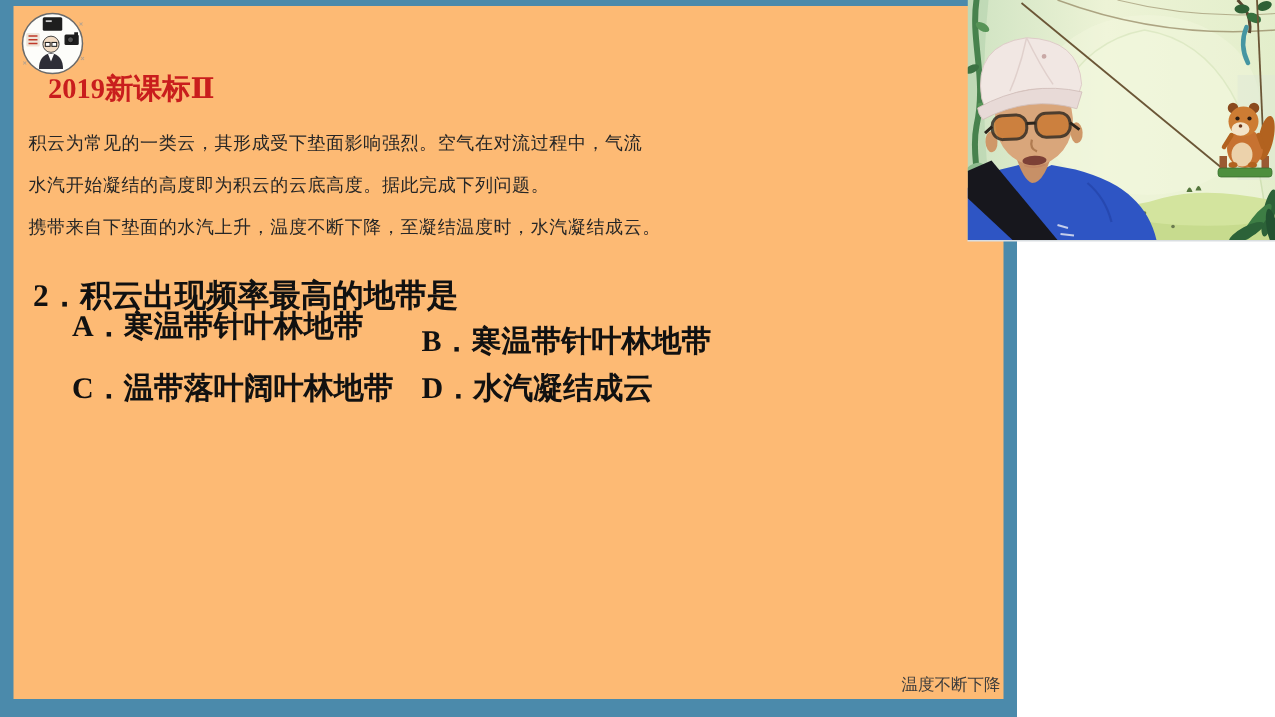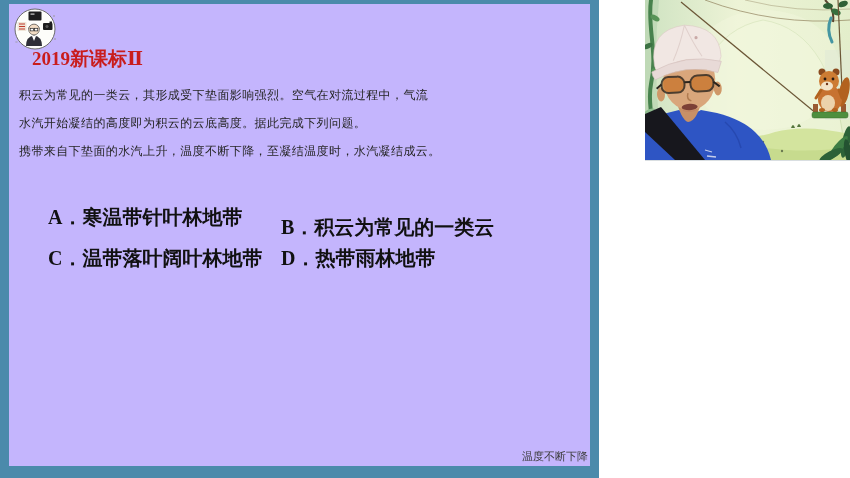--- a/index.html
+++ b/index.html
@@ -3,22 +3,22 @@
 <meta charset="utf-8">
 <style>
   html,body { margin:0; padding:0; }
   body {
     width:850px; height:478px; position:relative; overflow:hidden;
     background:#ffffff;
     font-family:"Liberation Serif","DejaVu Serif",serif;
   }
   
   .slide {
-    position:absolute; left:0; top:0; width:599px; height:478px;
-    box-sizing:border-box; background:#c4b5fd;
+    position:absolute; left:0; top:0; width:678px; height:478px;
+    box-sizing:border-box; background:#fdba74;
     border:solid #4b8aab; border-width:4px 9px 12px 9px;
   }
   .avatar { position:absolute; left:4px; top:1px; width:46px; height:48px; }
   .tag {
     position:absolute; left:23px; top:42px;
     font-size:19px; font-weight:700; color:#c91d1d; white-space:nowrap;
   }
   .para { position:absolute; left:10px; top:77px; width:606px; }
   .para-line {
     height:28px; line-height:28px; font-size:12px; letter-spacing:0.4px;
@@ -79,26 +79,27 @@
     </div>
 
     <div class="tag">2019新课标Ⅱ</div>
 
     <div class="para">
       <div class="para-line">积云为常见的一类云，其形成受下垫面影响强烈。空气在对流过程中，气流</div>
       <div class="para-line">水汽开始凝结的高度即为积云的云底高度。据此完成下列问题。</div>
       <div class="para-line">携带来自下垫面的水汽上升，温度不断下降，至凝结温度时，水汽凝结成云。</div>
     </div>
 
+    <div class="question">2．积云出现频率最高的地带是</div>
 
     <div>
       <span class="opt opt-a">A．寒温带针叶林地带</span>
-      <span class="opt opt-b">B．积云为常见的一类云</span>
+      <span class="opt opt-b">B．寒温带针叶林地带</span>
       <span class="opt opt-c">C．温带落叶阔叶林地带</span>
-      <span class="opt opt-d">D．热带雨林地带</span>
+      <span class="opt opt-d">D．水汽凝结成云</span>
     </div>
 
     <div class="watermark">温度不断下降</div>
   </div>
 
   <div class="webcam">
     <svg width="205" height="160" viewBox="0 0 205 160">
       <defs>
         <linearGradient id="wall" x1="0" y1="0" x2="1" y2="0">
           <stop offset="0" stop-color="#cfe3c2"></stop>

